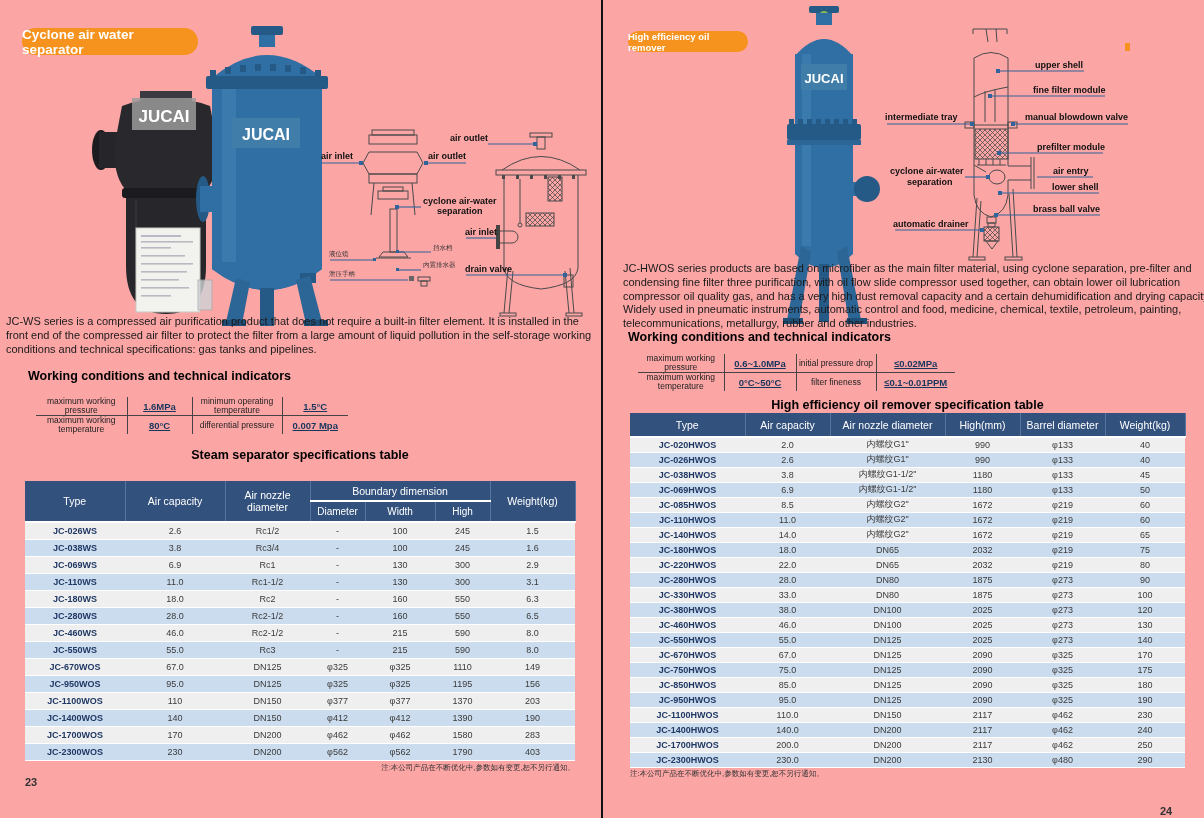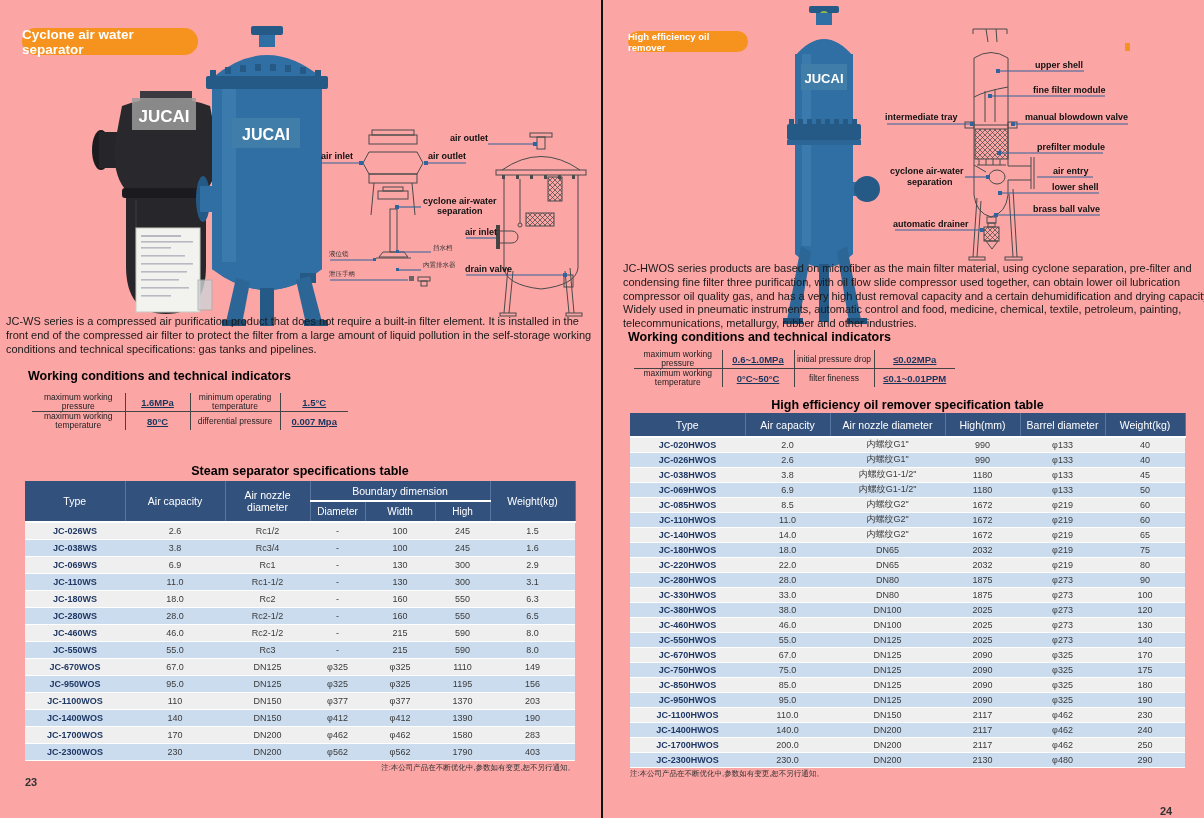--- a/index.html
+++ b/index.html
@@ -16,21 +16,21 @@
 
   .para { font-size:11px; line-height:13.8px; color:#1a1a1a; }
   .para-l { left:6px; top:315px; width:596px; }
   .para-r { left:607px; top:262px; width:596px;margin-left:16px; }
 
   .sect-head { font-size:12.5px; font-weight:bold; color:#000; }
 
   table { border-collapse:collapse; table-layout:fixed; }
 
   
-  .cond { border:4px solid #fca5a5; }
+  .cond { border:8px solid #fca5a5; }
   .cond td { border:1px solid #444; text-align:center; vertical-align:middle; height:20px; padding:0 2px; }
   .cond .cl { font-size:8.5px; color:#222; line-height:9px; }
   .cond .cv { font-size:9.5px; color:#17365d; font-weight:bold;text-decoration:underline; }
 
   
   .spec thead th { background:#33517D; color:#fff; font-weight:normal; font-size:10.5px;
                    border-right:1px solid #5a74a0; border-bottom:2px solid #fff; padding:0; }
   .spec td { text-align:center; font-size:9px; color:#3a3a3a; border-bottom:1.5px solid #fff; padding:0; }
   .spec tbody tr:nth-child(odd)  td { background:#EFEFEF; }
   .spec tbody tr:nth-child(even) td { background:#CBDCEE; }
@@ -223,21 +223,21 @@
       </tr>
         <tr>
         <td class="cl">maximum working temperature</td>
         <td class="cv">80°C</td>
         <td class="cl">differential pressure</td>
         <td class="cv">0.007 Mpa</td>
       </tr>
       </tbody>
   </table>
 
-  <div class="abs sect-head" style="left:25px; top:464px; width:550px; text-align:center;">Steam separator specifications table</div>
+  <div class="abs sect-head" style="left:25px; top:448px; width:550px; text-align:center;">Steam separator specifications table</div>
 
   <table class="abs spec spec-l" style="left:25px; top:481px; width:550px;">
     <colgroup>
       <col style="width:100px">
         <col style="width:100px">
         <col style="width:85px">
       <col style="width:55px">
         <col style="width:70px">
         <col style="width:55px">
         <col style="width:85px">

